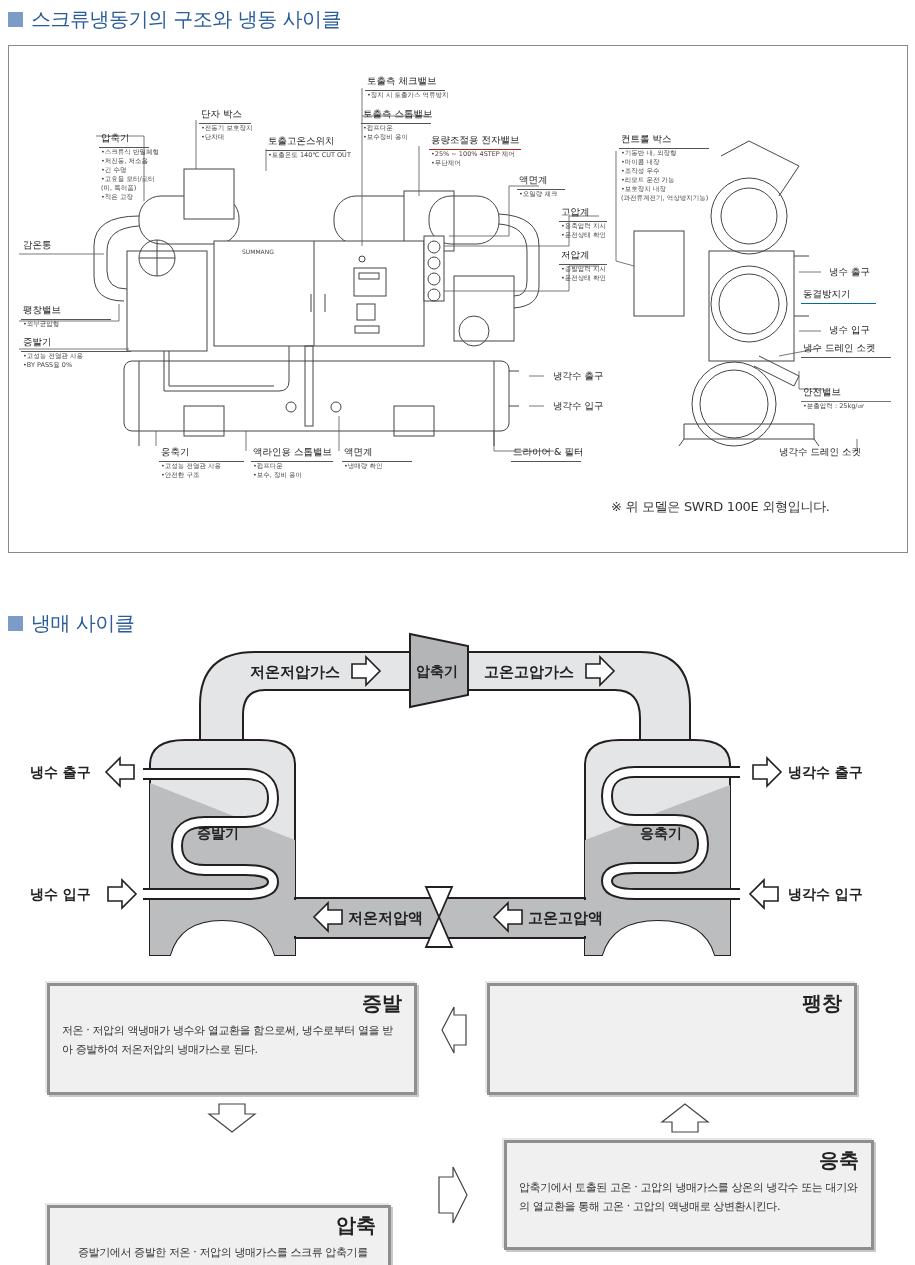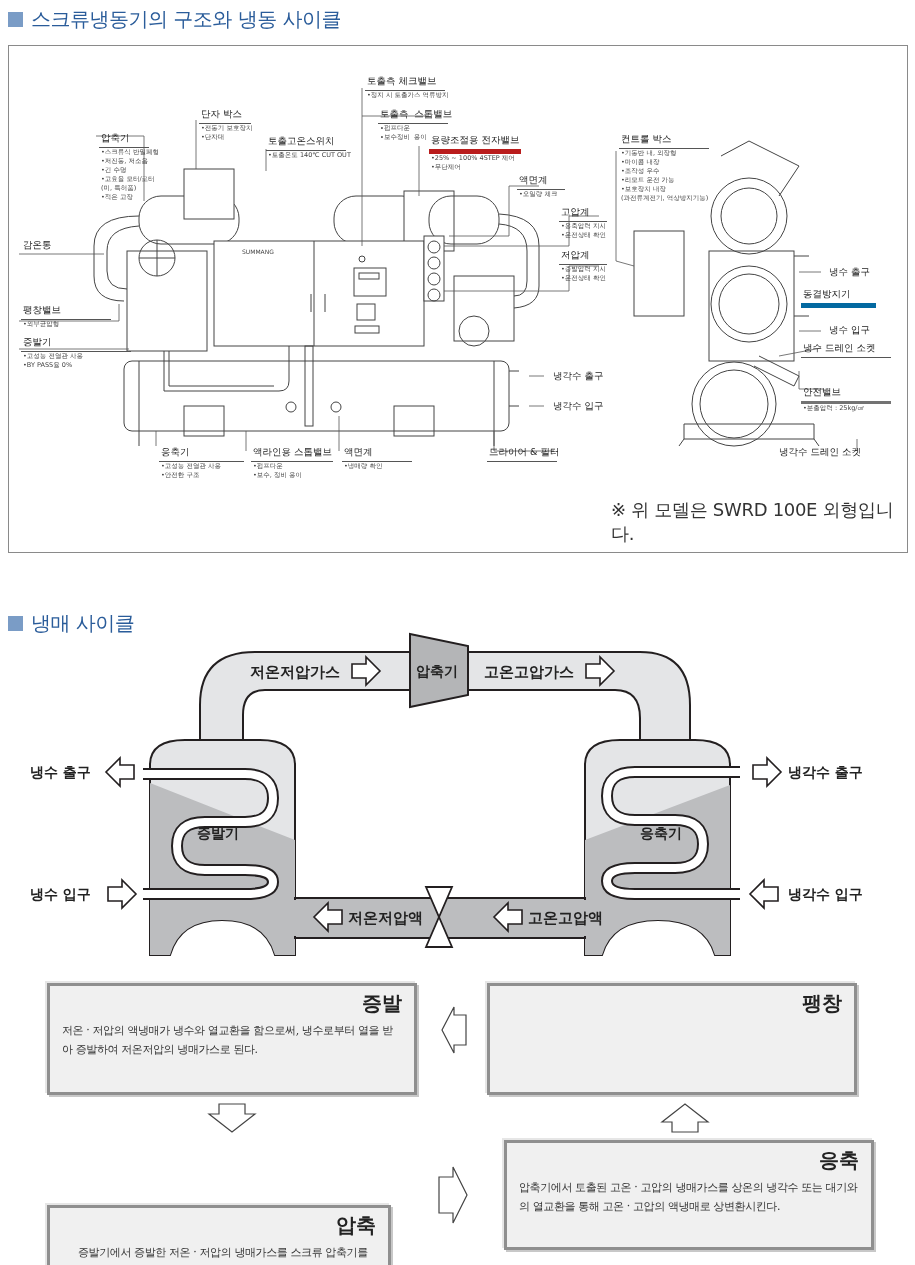--- a/index.html
+++ b/index.html
@@ -8,21 +8,21 @@
 
   .section-title { position: absolute; left: 8px; font-size: 20px; color: #2a5c9a; display: flex; align-items: center; gap: 8px; letter-spacing: -0.5px; }
   .section-title .sq { width: 15px; height: 15px; background: #7a9cc6; display: inline-block; }
 
   .frame { position: absolute; left: 8px; top: 45px; width: 900px; height: 508px; border: 1px solid #8a8a8a; background: #fff; }
   .frame svg { position: absolute; left: 0; top: 0; }
 
   .lbl { position: absolute; font-size: 9px; color: #333; white-space: nowrap; }
   .lbl .t { font-size: 9.5px; color: #222; padding: 0 2px 2px 2px; display: block; }
   .lbl .b { font-size: 6.5px; color: #444; line-height: 9px; display: block; padding-left: 2px; }
-  .note { position: absolute; left: 602px; top: 452px; font-size: 18px; color: #333; letter-spacing: -0.3px; }
+  .note { position: absolute; left: 602px; top: 452px; font-size: 13px; color: #333; letter-spacing: -0.3px; }
 
   .cycle { position: absolute; left: 0; top: 630px; width: 915px; height: 345px; }
   .cycle-text { font-family: "DejaVu Sans", sans-serif; font-weight: bold; fill: #222; }
 
   .box { position: absolute; background: #f0f0f0; border: 3px solid #8f8f8f; box-shadow: 2px 2px 0 #c8c8c8, -2px -2px 0 #e6e6e6; padding: 4px 12px; }
   .box .title { text-align: right; font-size: 20px; font-weight: bold; color: #222; font-family: "DejaVu Sans", sans-serif; margin-bottom: 4px; }
   .box .body { font-family: "DejaVu Serif", serif; font-size: 11px; line-height: 19px; color: #333; letter-spacing: -0.4px; }
   .arrow-svg { position: absolute; }
 </style>
 </head>
@@ -151,27 +151,27 @@
     <span class="b">•단자대</span>
   </div>
   <div class="lbl" style="left:257px; top:89px;">
     <span class="t" style="border-bottom:1px solid #555; width:80px;">토출고온스위치</span>
     <span class="b">•토출온도 140℃ CUT OUT</span>
   </div>
   <div class="lbl" style="left:356px; top:29px;">
     <span class="t" style="border-bottom:1px solid #555; width:80px;">토출측 체크밸브</span>
     <span class="b">•정지 시 토출가스 역류방지</span>
   </div>
-  <div class="lbl" style="left:369px; top:62px;font-family:Liberation Mono, monospace;">
+  <div class="lbl" style="left:352px; top:62px;">
     <span class="t" style="border-bottom:1px solid #555; width:70px;">토출측 스톱밸브</span>
     <span class="b">•펌프다운</span>
     <span class="b">•보수정비 용이</span>
   </div>
   <div class="lbl" style="left:420px; top:88px;">
-    <span class="t" style="border-bottom:5px solid #b91c1c; width:92px;">용량조절용 전자밸브</span>
+    <span class="t" style="border-bottom:1px solid #b91c1c; width:92px;">용량조절용 전자밸브</span>
     <span class="b">•25% ~ 100% 4STEP 제어</span>
     <span class="b">•무단제어</span>
   </div>
   <div class="lbl" style="left:508px; top:128px;">
     <span class="t" style="border-bottom:1px solid #555; width:48px;">액면계</span>
     <span class="b">•오일량 체크</span>
   </div>
   <div class="lbl" style="left:550px; top:160px;">
     <span class="t" style="border-bottom:1px solid #555; width:48px;">고압계</span>
     <span class="b">•응축압력 지시</span>
@@ -202,51 +202,51 @@
   <div class="lbl" style="left:242px; top:400px;">
     <span class="t" style="border-bottom:1px solid #555; width:82px;">액라인용 스톱밸브</span>
     <span class="b">•펌프다운</span>
     <span class="b">•보수, 정비 용이</span>
   </div>
   <div class="lbl" style="left:333px; top:400px;">
     <span class="t" style="border-bottom:1px solid #555; width:70px;">액면계</span>
     <span class="b">•냉매량 확인</span>
   </div>
   <div class="lbl" style="left:478px; top:400px;">
-    <span class="t" style="border-bottom:1px solid #555; width:70px; text-align:center;">드라이어 &amp; 필터</span>
+    <span class="t" style="border-bottom:1px solid #555; width:70px; text-align:center;margin-left:24px;">드라이어 &amp; 필터</span>
   </div>
   <div class="lbl" style="left:542px; top:324px;">
     <span class="t">냉각수 출구</span>
   </div>
   <div class="lbl" style="left:542px; top:354px;">
     <span class="t">냉각수 입구</span>
   </div>
   <div class="lbl" style="left:610px; top:87px;">
     <span class="t" style="border-bottom:1px solid #555; width:90px;">컨트롤 박스</span>
     <span class="b">•기동반 내, 외장형</span>
     <span class="b">•마이콤 내장</span>
     <span class="b">•조작성 우수</span>
     <span class="b">•리모트 운전 가능</span>
     <span class="b">•보호장치 내장</span>
     <span class="b">(과전류계전기, 역상방지기능)</span>
   </div>
   <div class="lbl" style="left:818px; top:220px;">
     <span class="t">냉수 출구</span>
   </div>
   <div class="lbl" style="left:792px; top:242px;">
-    <span class="t" style="border-bottom:5px solid #0369a1; width:75px;">동결방지기</span>
+    <span class="t" style="border-bottom:1px solid #0369a1; width:75px;">동결방지기</span>
   </div>
   <div class="lbl" style="left:818px; top:278px;">
     <span class="t">냉수 입구</span>
   </div>
   <div class="lbl" style="left:792px; top:296px;">
     <span class="t" style="border-bottom:1px solid #555; width:90px;">냉수 드레인 소켓</span>
   </div>
   <div class="lbl" style="left:792px; top:340px;">
-    <span class="t" style="border-bottom:3px solid #737373; width:90px;font-family:Liberation Mono, monospace;">안전밸브</span>
+    <span class="t" style="border-bottom:1px solid #737373; width:90px;font-family:Liberation Mono, monospace;">안전밸브</span>
     <span class="b">•분출압력 : 25kg/㎠</span>
   </div>
   <div class="lbl" style="left:768px; top:400px;">
     <span class="t">냉각수 드레인 소켓</span>
   </div>
 
   <div class="note" style="top:452px;">※ 위 모델은 SWRD 100E 외형입니다.</div>
 </div>
 
 <div class="section-title" style="top:610px;">

